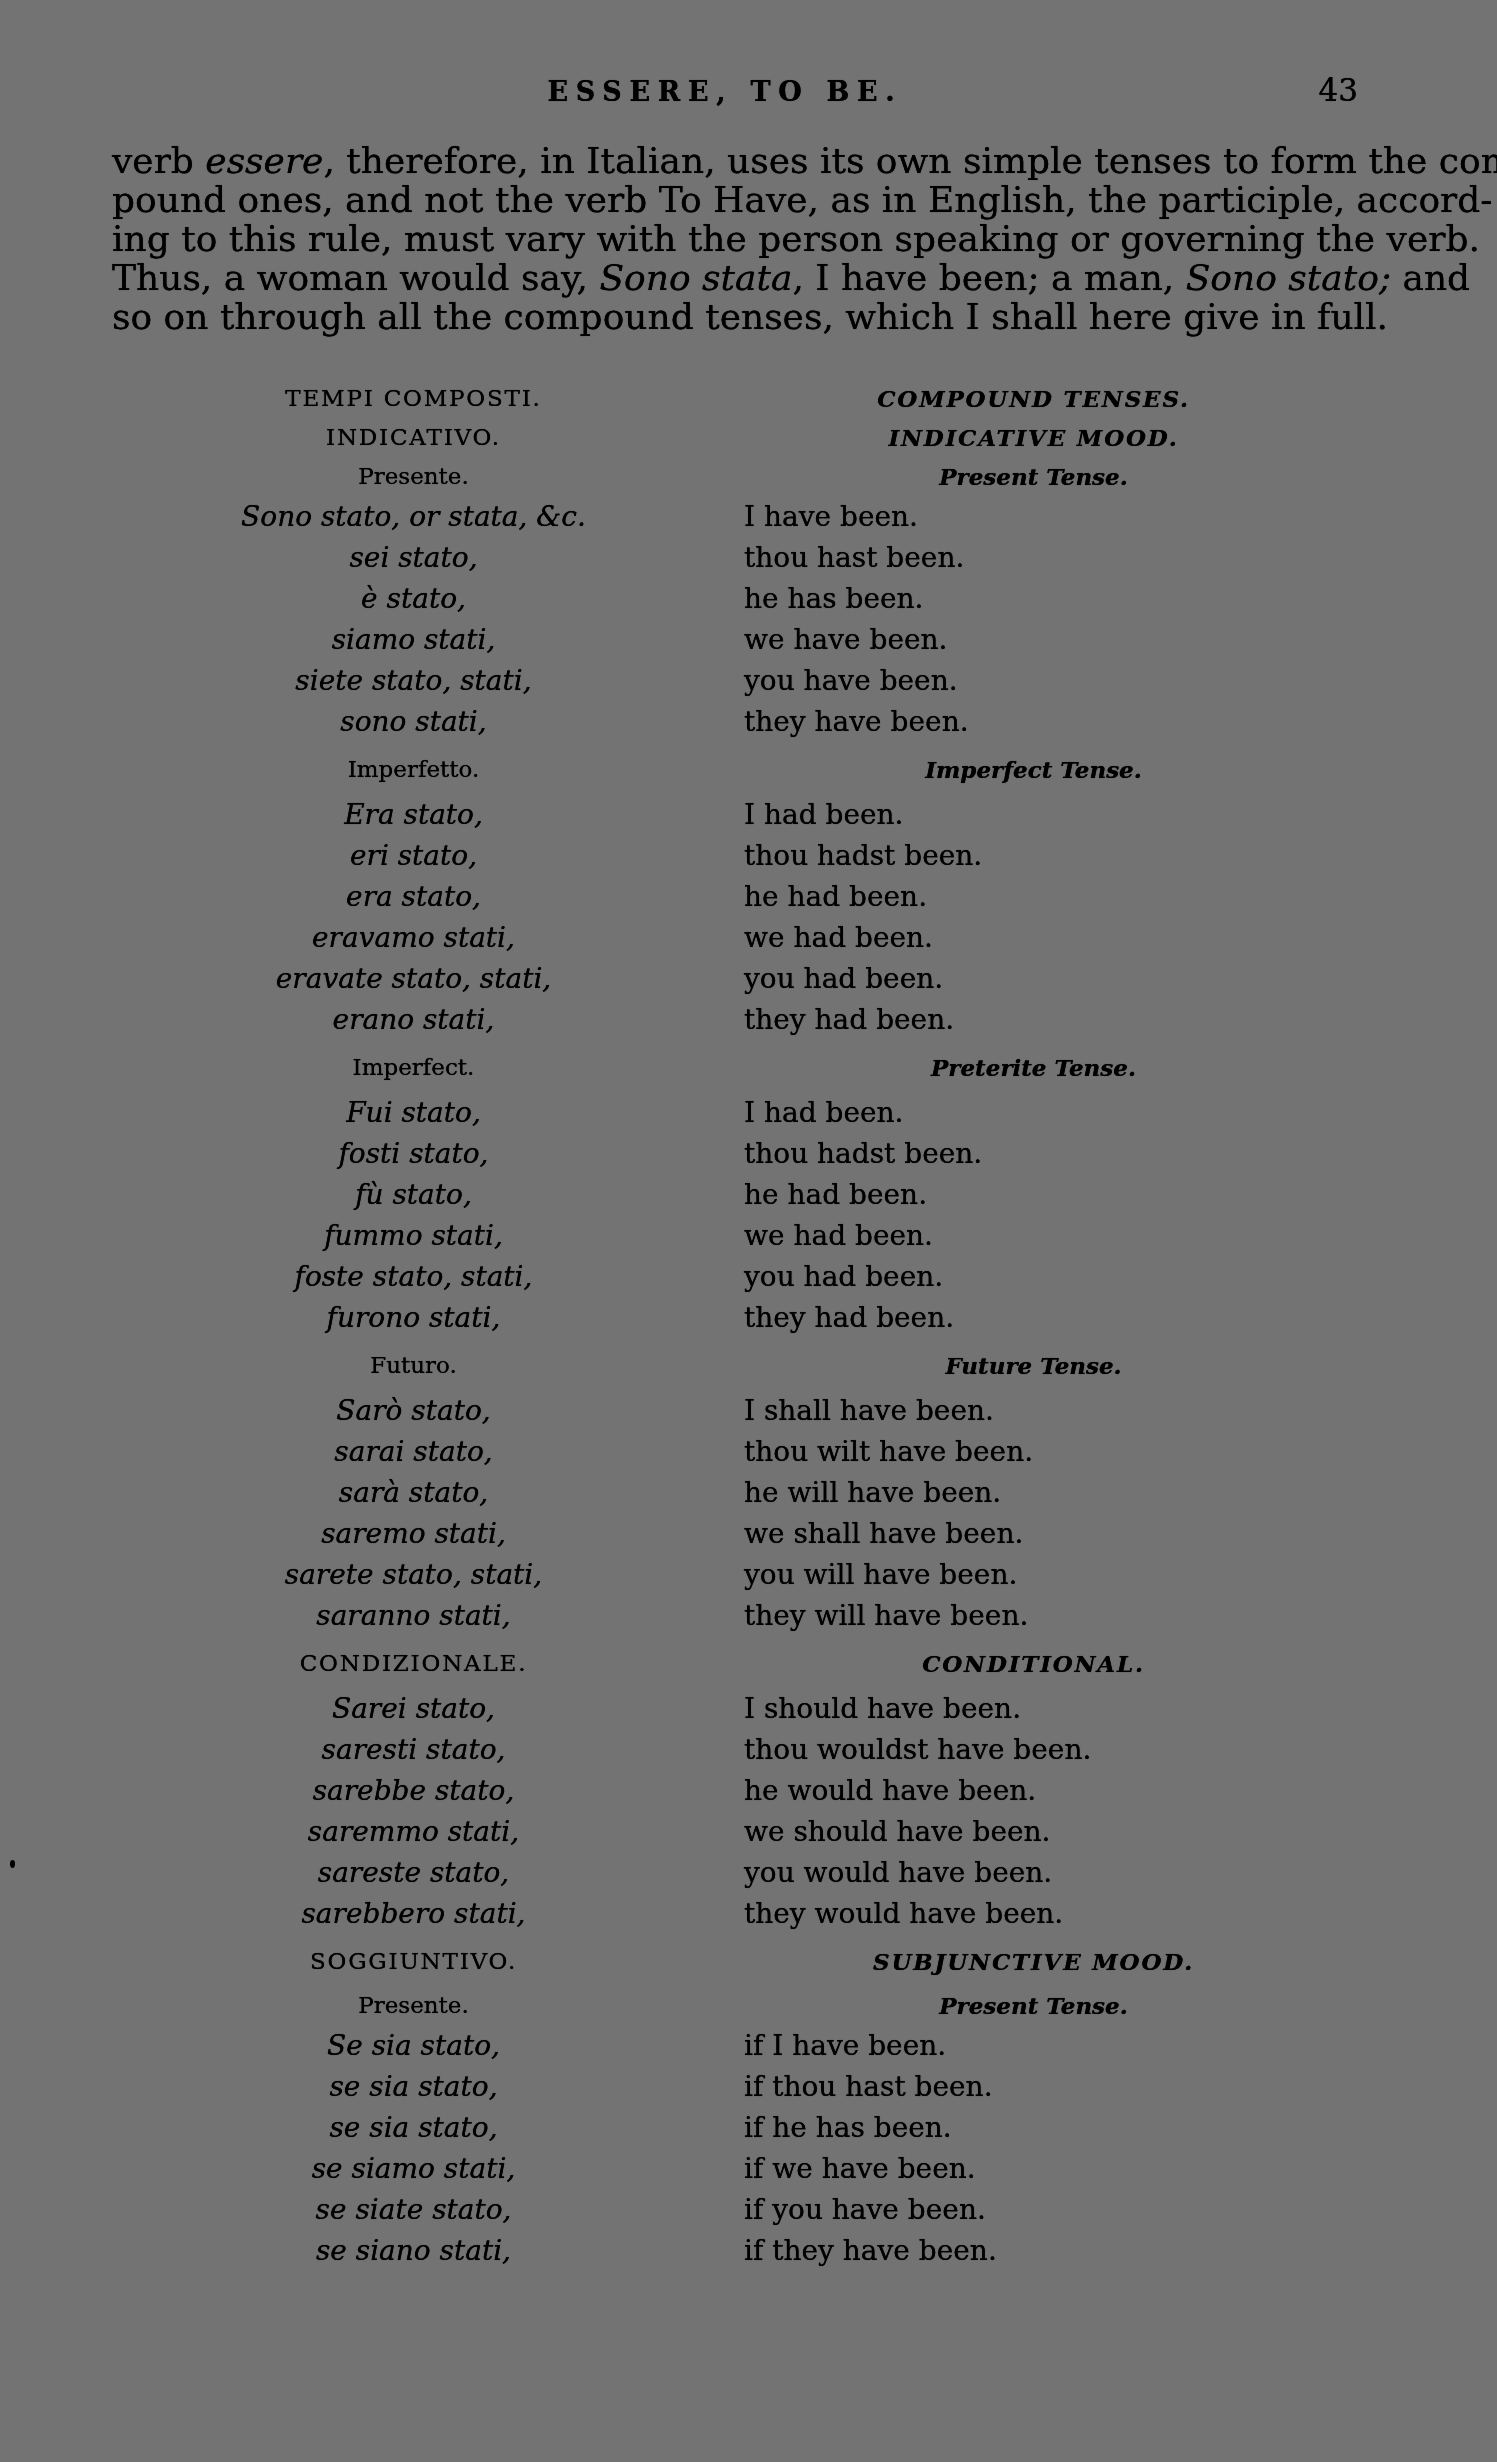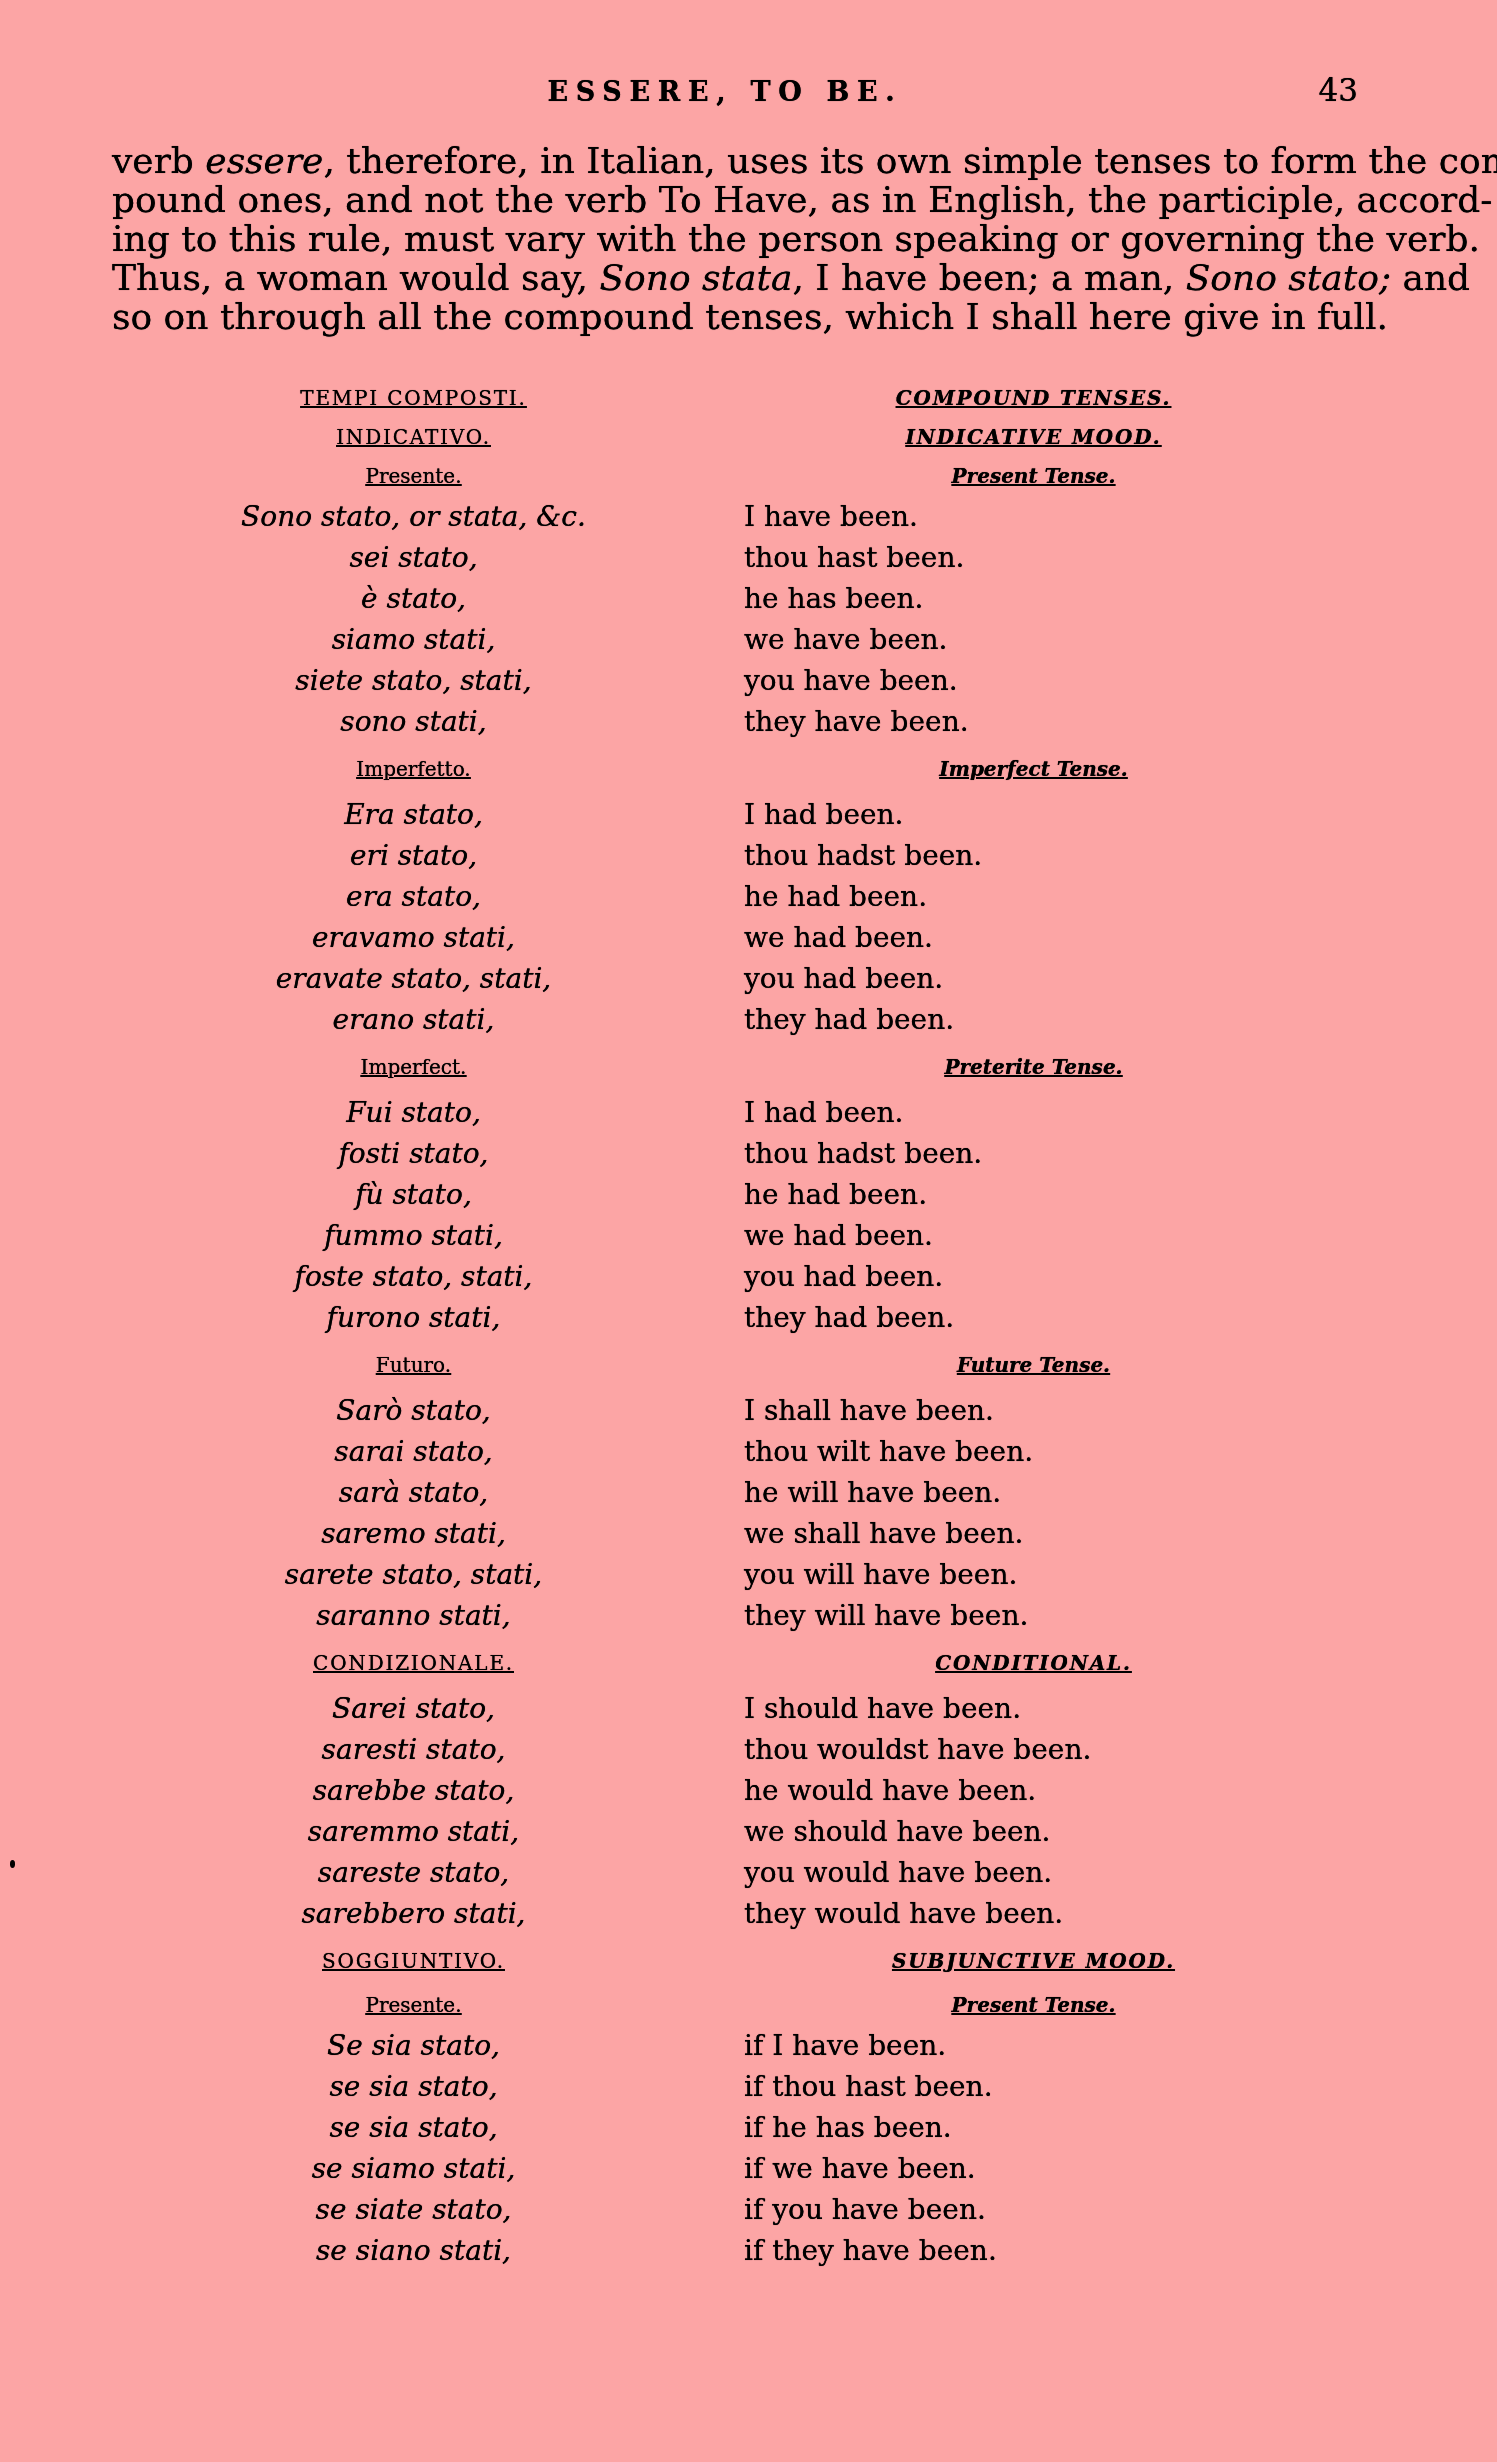--- a/index.html
+++ b/index.html
@@ -4,21 +4,21 @@
 <style>
   html, body {
     margin: 0;
     padding: 0;
     background: #ffffff;
   }
   .page {
     position: relative;
     width: 1497px;
     height: 2462px;
-    background: #fca5a5;
+    background: #737373;
     color: #000000;
     font-family: "DejaVu Serif", "Liberation Serif", serif;
     text-shadow: 0 0 0.7px #000;
     overflow: hidden;
   }
 
   
   .running-head {
     position: absolute;
     top: 76px;
@@ -60,25 +60,24 @@
     left: 201px;
     top: 379px;
     display: grid;
     grid-template-columns: 425px 579px;
     column-gap: 118px;
     font-size: 28px;
   }
   .sec { display: contents; }
 
   .h {
-    font-size: 20px;
+    font-size: 23px;
     line-height: 39px;
     text-align: center;
     white-space: nowrap;
-    text-decoration: underline;
   }
   .h.tense {
     margin-top: 8.3px;
     margin-bottom: 4.7px;
   }
   .h.first { margin-top: 0; }
   .caps  { letter-spacing: 1.8px; }
   .en-h  { font-style: italic; font-weight: bold; }
 
   .it-line {

